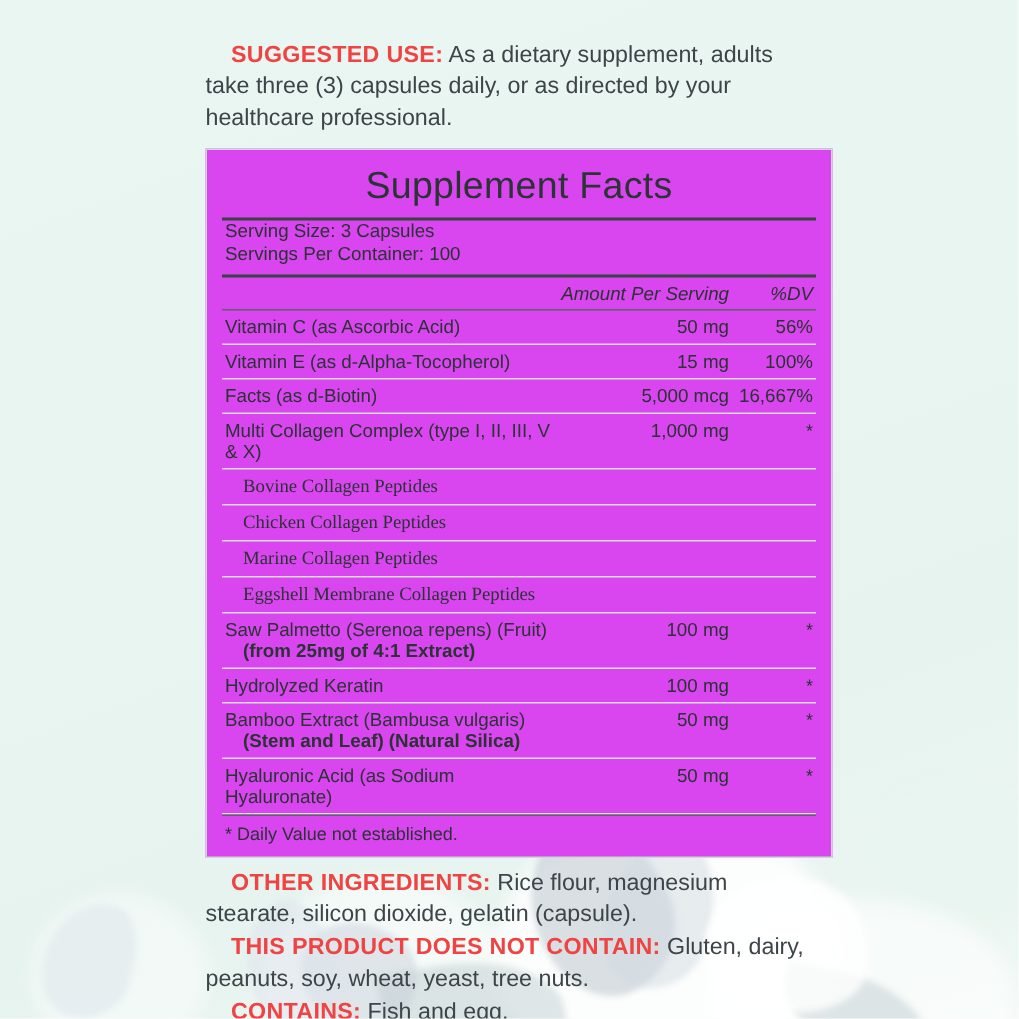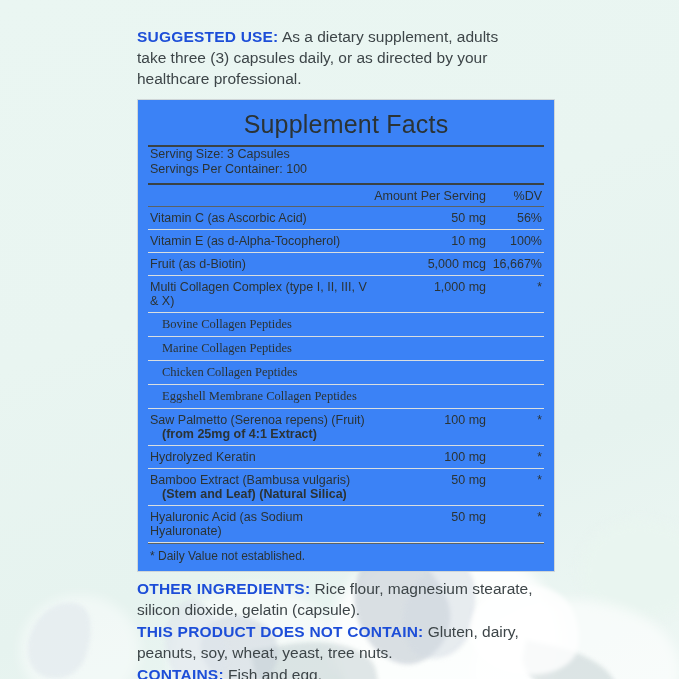--- a/index.html
+++ b/index.html
@@ -57,29 +57,30 @@
 
   .para {
     font-size: 15.5px;
     line-height: 21px;
     color: #3d4548;
     max-width: 392px;
     margin: 0 0 10px 0;
   }
   .para.tight { max-width: 400px; }
   .lede {
-    color: #1d4ed8;
+    color: #ef4444;
     font-weight: bold;
     letter-spacing: 0.2px;
+    margin-left: 17px;
   }
 
   
   .facts {
     width: 418px;
-    background: #3b82f6;
+    background: #d946ef;
     border: 1px solid #cfd6d8;
     box-sizing: border-box;
     padding: 8px 10px 6px 10px;
     margin: 4px 0 6px 0;
   }
   .facts-title {
     text-align: center;
     font-size: 25px;
     color: #2b3335;
     font-weight: normal;
@@ -103,20 +104,21 @@
   table.nutri td, table.nutri th {
     padding: 4px 2px;
     vertical-align: top;
     border-bottom: 1px solid #d9dee0;
     font-weight: normal;
   }
   table.nutri tr.hdr th {
     border-bottom: 1.5px solid #5a6265;
     padding-bottom: 3px;
     font-size: 12.5px;
+    font-style: italic;
   }
   .col-name  { text-align: left; }
   .col-amt   { text-align: right; width: 96px; white-space: nowrap; }
   .col-dv    { text-align: right; width: 52px; white-space: nowrap; }
   .sub-name  { padding-left: 14px !important; font-family: Liberation Serif, serif; }
   .grp-top td { border-top: 1.5px solid #5a6265; }
   .note {
     font-size: 12px;
     color: #2b3335;
     padding: 5px 2px 2px 2px;
@@ -168,46 +170,46 @@
         <th class="col-dv">%DV</th>
       </tr>
 
       <tr>
         <td class="col-name">Vitamin C (as Ascorbic Acid)</td>
         <td class="col-amt">50 mg</td>
         <td class="col-dv">56%</td>
       </tr>
       <tr>
         <td class="col-name">Vitamin E (as d-Alpha-Tocopherol)</td>
-        <td class="col-amt">10 mg</td>
+        <td class="col-amt">15 mg</td>
         <td class="col-dv">100%</td>
       </tr>
       <tr>
-        <td class="col-name">Fruit (as d-Biotin)</td>
+        <td class="col-name">Facts (as d-Biotin)</td>
         <td class="col-amt">5,000 mcg</td>
         <td class="col-dv">16,667%</td>
       </tr>
 
       <tr class="grp-top">
         <td class="col-name">Multi Collagen Complex (type I, II, III, V &amp; X)</td>
         <td class="col-amt">1,000 mg</td>
         <td class="col-dv star">*</td>
       </tr>
       <tr>
         <td class="col-name sub-name">Bovine Collagen Peptides</td>
         <td class="col-amt"></td>
         <td class="col-dv"></td>
       </tr>
       <tr>
+        <td class="col-name sub-name">Chicken Collagen Peptides</td>
+        <td class="col-amt"></td>
+        <td class="col-dv"></td>
+      </tr>
+      <tr>
         <td class="col-name sub-name">Marine Collagen Peptides</td>
-        <td class="col-amt"></td>
-        <td class="col-dv"></td>
-      </tr>
-      <tr>
-        <td class="col-name sub-name">Chicken Collagen Peptides</td>
         <td class="col-amt"></td>
         <td class="col-dv"></td>
       </tr>
       <tr>
         <td class="col-name sub-name">Eggshell Membrane Collagen Peptides</td>
         <td class="col-amt"></td>
         <td class="col-dv"></td>
       </tr>
 
       <tr>

